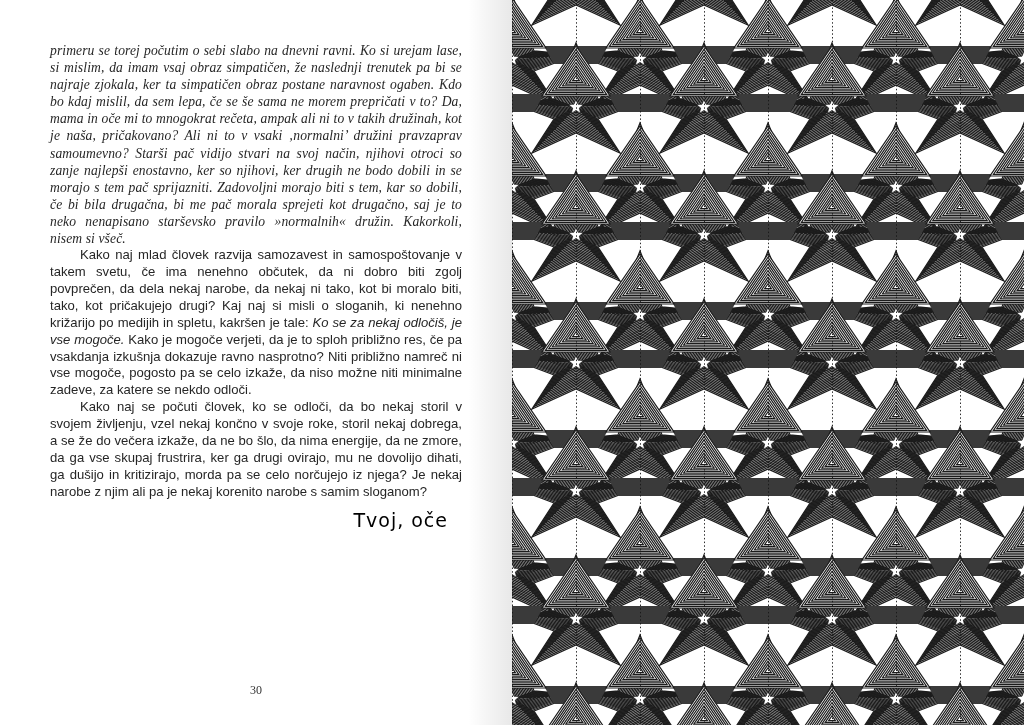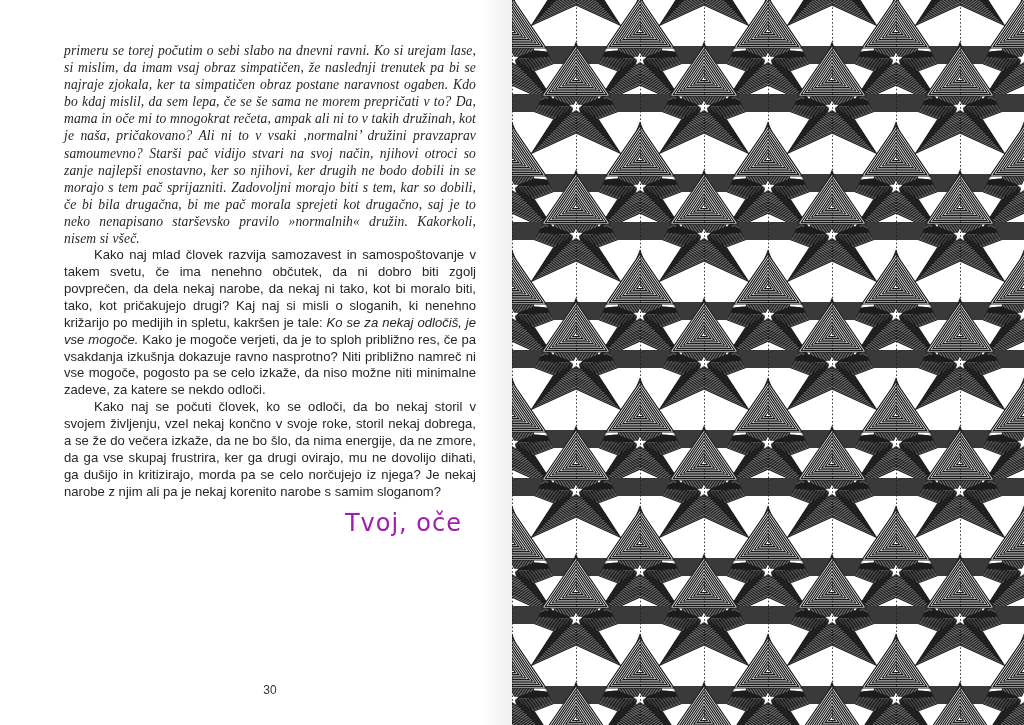--- a/index.html
+++ b/index.html
@@ -2,21 +2,21 @@
 <html><head>
 <meta charset="utf-8">
 <style>
   html,body{margin:0;padding:0;background:#e8e8e8;}
   #spread{
     position:relative;width:1024px;height:725px;overflow:hidden;
     background:#ffffff;
     font-family:"Liberation Sans",sans-serif;
   }
   
-  #page-left{position:absolute;left:14px;top:0;width:512px;height:725px;background:#ffffff;}
+  #page-left{position:absolute;left:0;top:0;width:512px;height:725px;background:#ffffff;}
   #gutter-shadow{
     position:absolute;right:0;top:0;width:44px;height:725px;
     background:linear-gradient(to right,rgba(0,0,0,0),rgba(0,0,0,0.09));
     pointer-events:none;
   }
   #text-block{
     position:absolute;left:50px;top:42px;width:412px;
     color:#262626;
   }
   .para-opening{
@@ -31,26 +31,26 @@
     font-size:13.1px;line-height:16.9px;
     text-align:justify;margin:0;
     text-indent:30px;
   }
   .para-body.first{}
   .inline-italic{font-style:italic;}
   #signature{
     margin-top:8px;padding-right:14px;
     text-align:right;
     font-family:"DejaVu Sans",cursive,sans-serif;
-    font-size:24px;letter-spacing:1px;color:#a21caf;
+    font-size:19px;letter-spacing:1px;color:#000000;
   }
   #page-number{
     position:absolute;left:50px;top:683px;width:412px;
     text-align:center;
-    font-family:Liberation Sans, sans-serif;
+    font-family:Liberation Serif, serif;
     font-size:12px;color:#333;
   }
   
   #page-right{position:absolute;left:512px;top:0;width:512px;height:725px;background:#fff;}
   #pattern-svg{display:block;}
 </style>
 </head>
 <body>
 
 <div id="spread">

